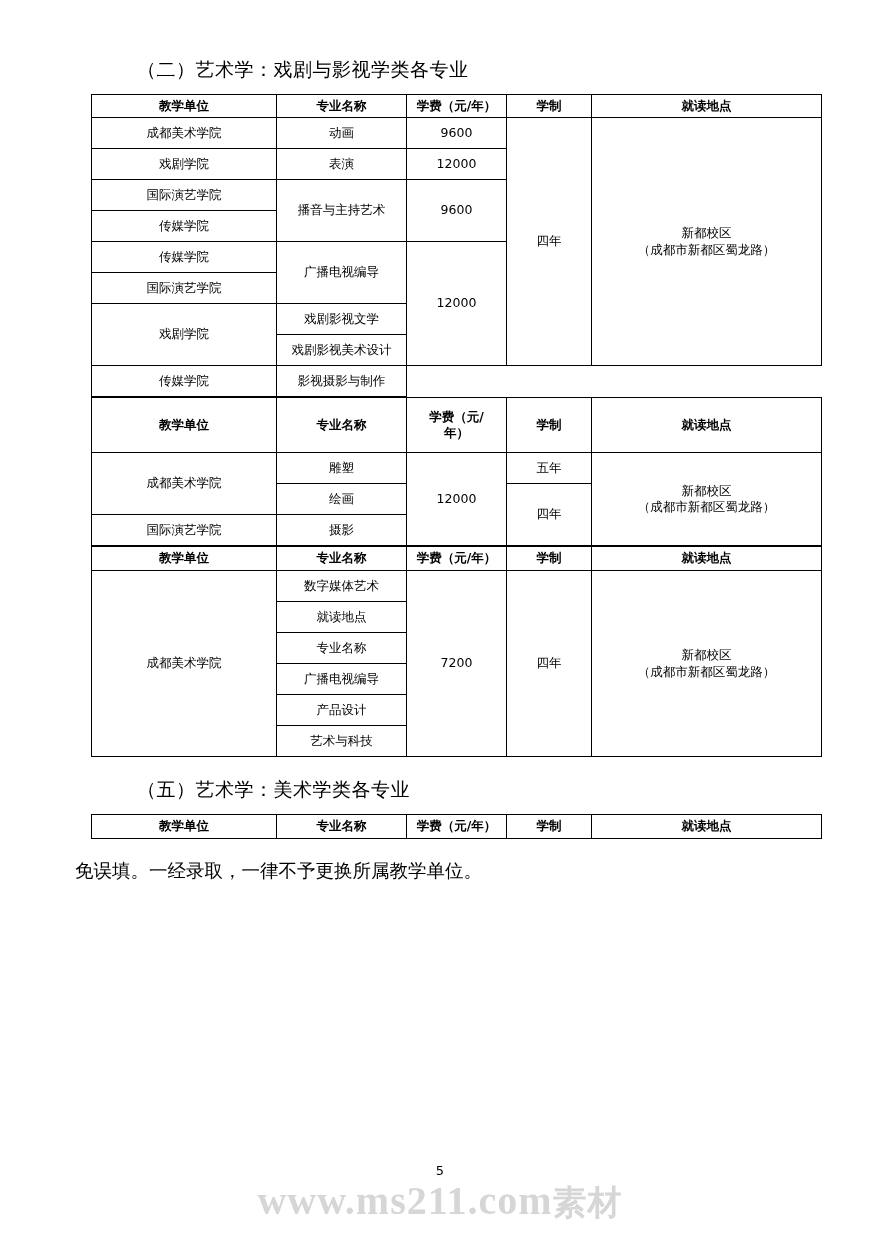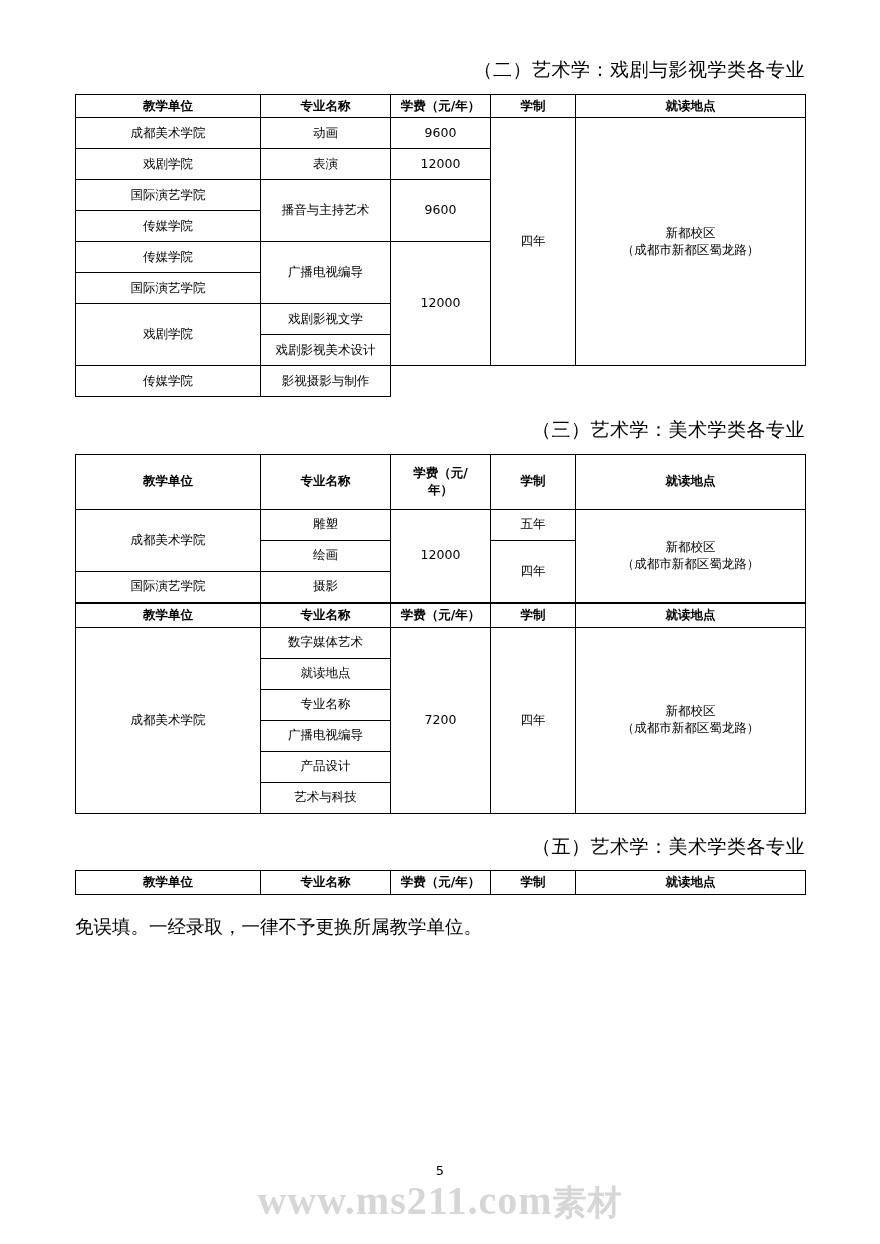--- a/index.html
+++ b/index.html
@@ -22,29 +22,28 @@
     padding: 55px 75px 0 75px;
   }
   .section-heading {
     font-family: "DejaVu Sans", "Liberation Sans", sans-serif;
     font-size: 19px;
     font-weight: normal;
     letter-spacing: 0.5px;
     margin: 0 0 10px 0;
     padding-left: 62px;
     line-height: 1.5;
-    text-align: right;
   }
   .heading-gap {
     margin-top: 18px;
   }
   table.tbl {
     border-collapse: collapse;
     width: 730px;
-    margin: 0 0 0 0;
+    margin: 0 0 0 16px;
     table-layout: fixed;
     padding-left: 46px;
   }
   table.tbl td, table.tbl th {
     border: 1px solid #000;
     text-align: center;
     vertical-align: middle;
     font-family: "DejaVu Sans", "Liberation Sans", sans-serif;
     font-size: 12.5px;
     padding: 3px 2px;
@@ -168,21 +167,20 @@
         <td>戏剧影视美术设计</td>
       </tr>
       <tr class="rowh">
         <td>传媒学院</td>
         <td>影视摄影与制作</td>
       </tr>
     </tbody>
   </table>
   </div>
 
-  <h2 class="section-heading heading-gap">（三）艺术学：美术学类各专业</h2>
 
   <div class="tbl-wrap">
   <table class="tbl">
     <colgroup>
       <col style="width:185px">
       <col style="width:130px">
       <col style="width:100px">
       <col style="width:85px">
       <col style="width:230px">
     </colgroup>

